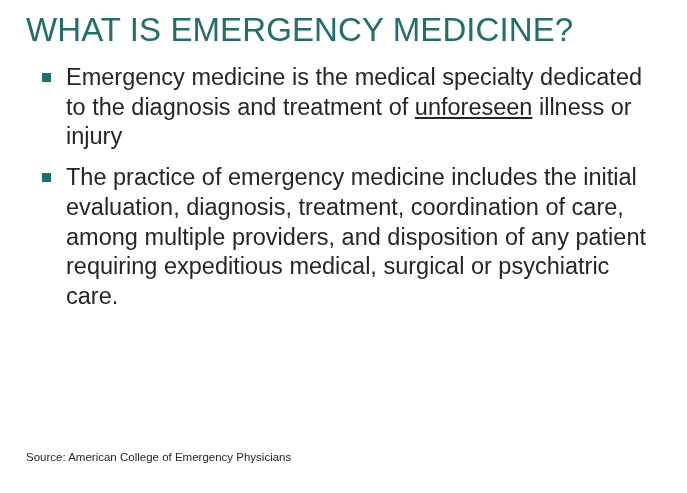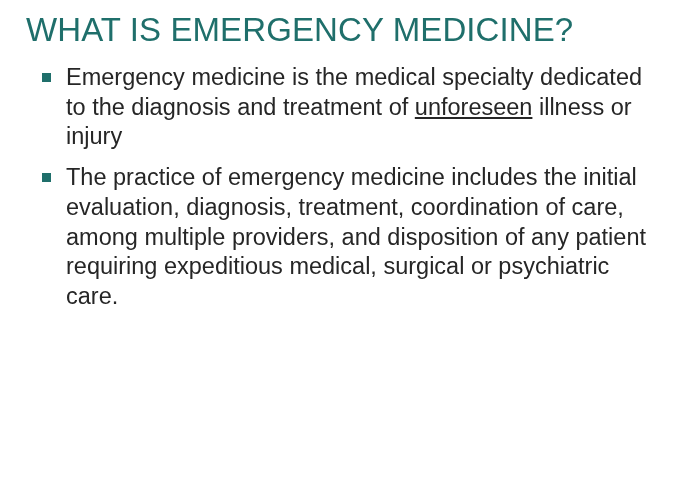--- a/index.html
+++ b/index.html
@@ -81,14 +81,15 @@
       <span class="bullet-text"><span>Emergency medicine is the medical specialty dedicated to the diagnosis and treatment of </span><span class="underline">unforeseen</span><span> illness or injury</span></span>
     </li>
 
     <li class="bullet-item">
       <span class="bullet-marker"></span>
       <span class="bullet-text"><span>The practice of emergency medicine includes the initial evaluation, diagnosis, treatment, coordination of care, among multiple providers, and disposition of any patient requiring expeditious medical, surgical or psychiatric care.</span><span class="underline"></span><span></span></span>
     </li>
 
   </ul>
 
+  <div class="source-note">Source: American College of Emergency Physicians</div>
 
 </div>
 
 </body></html>

